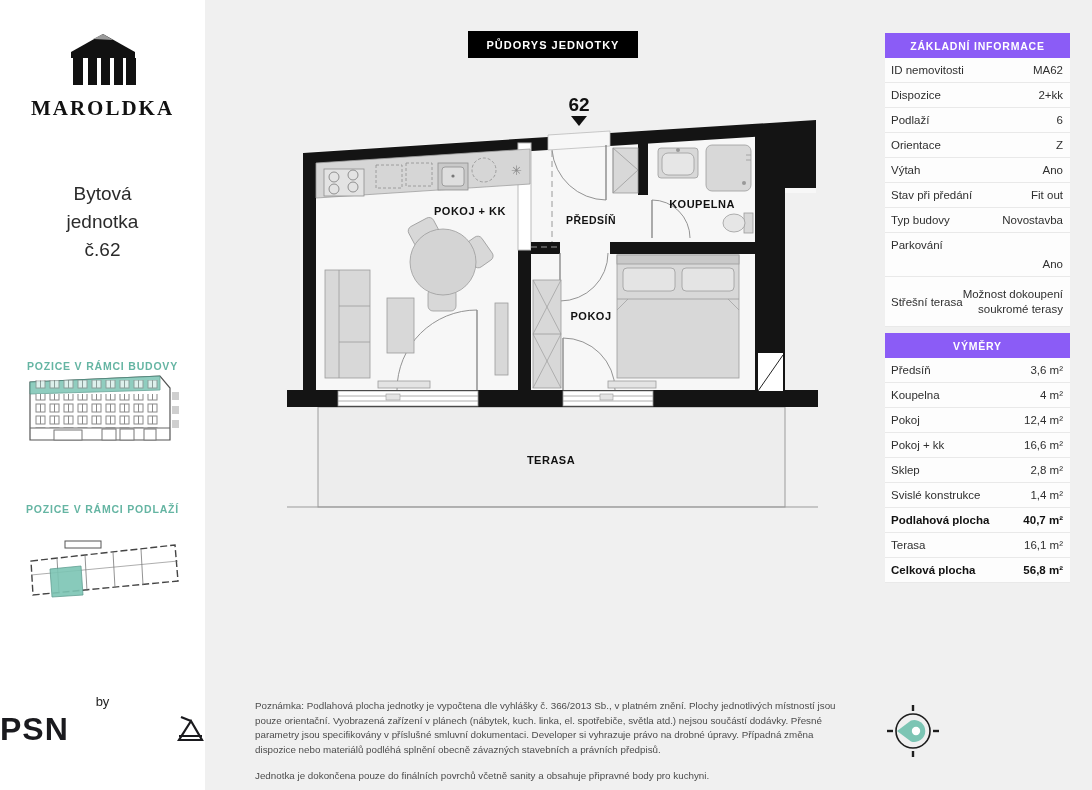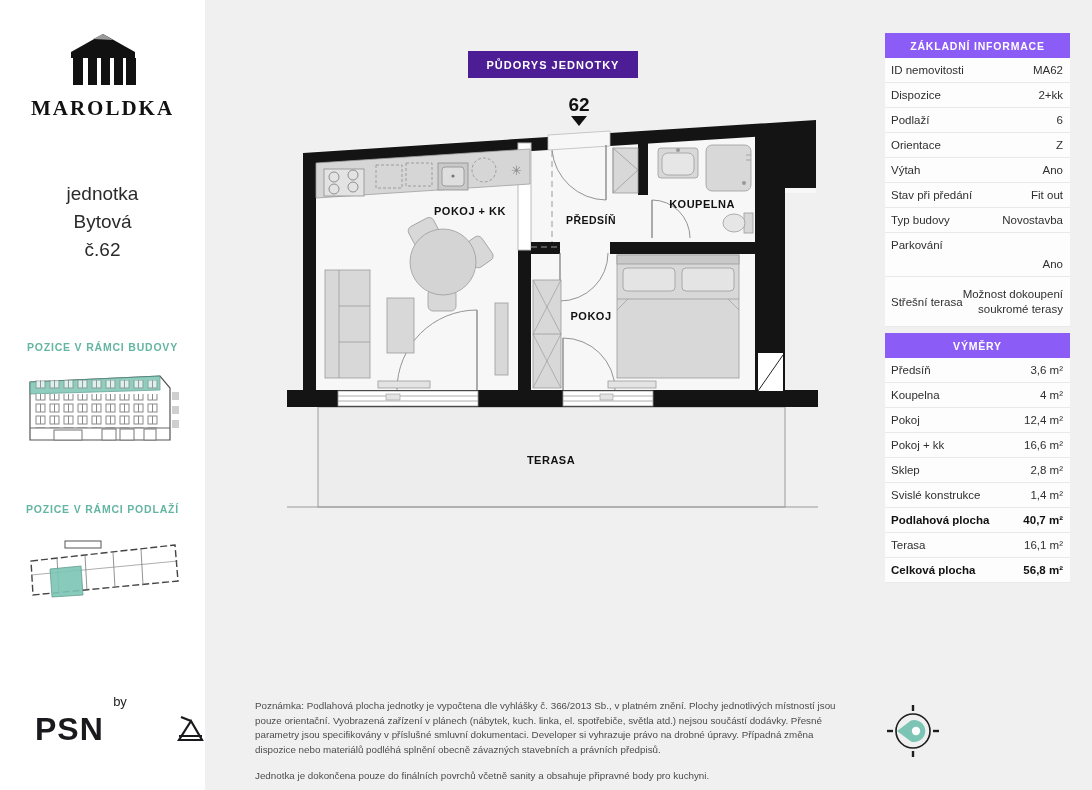--- a/index.html
+++ b/index.html
@@ -6,33 +6,33 @@
   html,body { width:1092px; height:790px; }
   body { font-family:"Liberation Sans", sans-serif; background:#f0f0f0; overflow:hidden; position:relative; }
   #stage { position:absolute; inset:0; width:1092px; height:790px; background:#f0f0f0; }
 
   
   .sidebar { position:absolute; left:0; top:0; width:205px; height:790px; background:#ffffff; }
   .brand { position:absolute; top:30px; left:0; width:205px; text-align:center; }
   .brand-name { font-family:"Liberation Serif", serif; font-weight:bold; font-size:21px; letter-spacing:2px; color:#111; margin-top:4px; }
   .unit-title { position:absolute; top:180px; left:0; width:205px; text-align:center; font-size:19px; line-height:28px; color:#2b2b2b; }
   .side-heading { position:absolute; left:0; width:205px; text-align:center; font-size:10.5px; font-weight:bold; letter-spacing:.8px; color:#65b5a3; }
-  .side-heading.budova { top:341px; }
+  .side-heading.budova { top:360px; }
   .side-heading.podlazi { top:503px; }
   .thumb { position:absolute; left:0; width:205px; display:flex; justify-content:center; }
   .thumb.budova { top:366px; }
   .thumb.podlazi { top:535px; }
-  .byline { position:absolute; bottom:42px; left:0; width:205px; text-align:center;padding-left:35px; }
+  .byline { position:absolute; bottom:42px; left:0; width:205px; text-align:center; }
   .byline .by { font-size:13px; color:#222; margin-bottom:2px; }
   .psn { display:flex; align-items:center; justify-content:space-between; gap:2px; }
   .psn-text { font-size:32px; font-weight:bold; letter-spacing:1px; color:#1a1a1e; }
 
   
-  .plan-button { position:absolute; left:468px; top:31px; width:170px; height:27px; background:#4c1d95; color:#ffffff;
-    font-size:11px; font-weight:bold; letter-spacing:1px; border:none; display:flex; align-items:center; justify-content:center; cursor:pointer;margin-top:20px; }
+  .plan-button { position:absolute; left:468px; top:31px; width:170px; height:27px; background:#000000; color:#ffffff;
+    font-size:11px; font-weight:bold; letter-spacing:1px; border:none; display:flex; align-items:center; justify-content:center; cursor:pointer; }
   .floorplan { position:absolute; left:278px; top:93px; }
   .note { position:absolute; left:255px; top:699px; width:600px; font-size:9.8px; line-height:1.5; color:#4c4c4c; }
   .note p + p { margin-top:11px; }
   .compass { position:absolute; left:883px; top:701px; }
 
   
   .panel { position:absolute; width:185px; }
   .panel.info { left:885px; top:33px; }
   .panel.areas { left:885px; top:333px; }
   .panel-header { height:25px; background:#8b5cf6; color:#fff; font-size:10.5px; font-weight:bold; letter-spacing:.8px;
@@ -65,22 +65,22 @@
         <rect x="8" y="28" width="10" height="27" fill="#111"></rect>
         <rect x="23" y="28" width="9" height="27" fill="#111"></rect>
         <rect x="36" y="28" width="9" height="27" fill="#111"></rect>
         <rect x="49" y="28" width="9" height="27" fill="#111"></rect>
         <rect x="61" y="28" width="10" height="27" fill="#111"></rect>
       </svg>
       <div class="brand-name">MAROLDKA</div>
     </div>
 
     <div class="unit-title">
+      <div>Bytová</div>
       <div>jednotka</div>
-      <div>Bytová</div>
       <div>č.62</div>
     </div>
 
     <div class="side-heading budova">POZICE V RÁMCI BUDOVY</div>
     <div class="thumb budova">
       <svg width="166" height="82" viewBox="0 0 166 82">
         <defs>
           <pattern id="win" width="14" height="12" patternUnits="userSpaceOnUse">
             <rect x="2" y="2" width="9" height="8" fill="#fff" stroke="#8a8a8a" stroke-width="1"></rect>
             <line x1="6.5" y1="2" x2="6.5" y2="10" stroke="#8a8a8a" stroke-width="1"></line>

